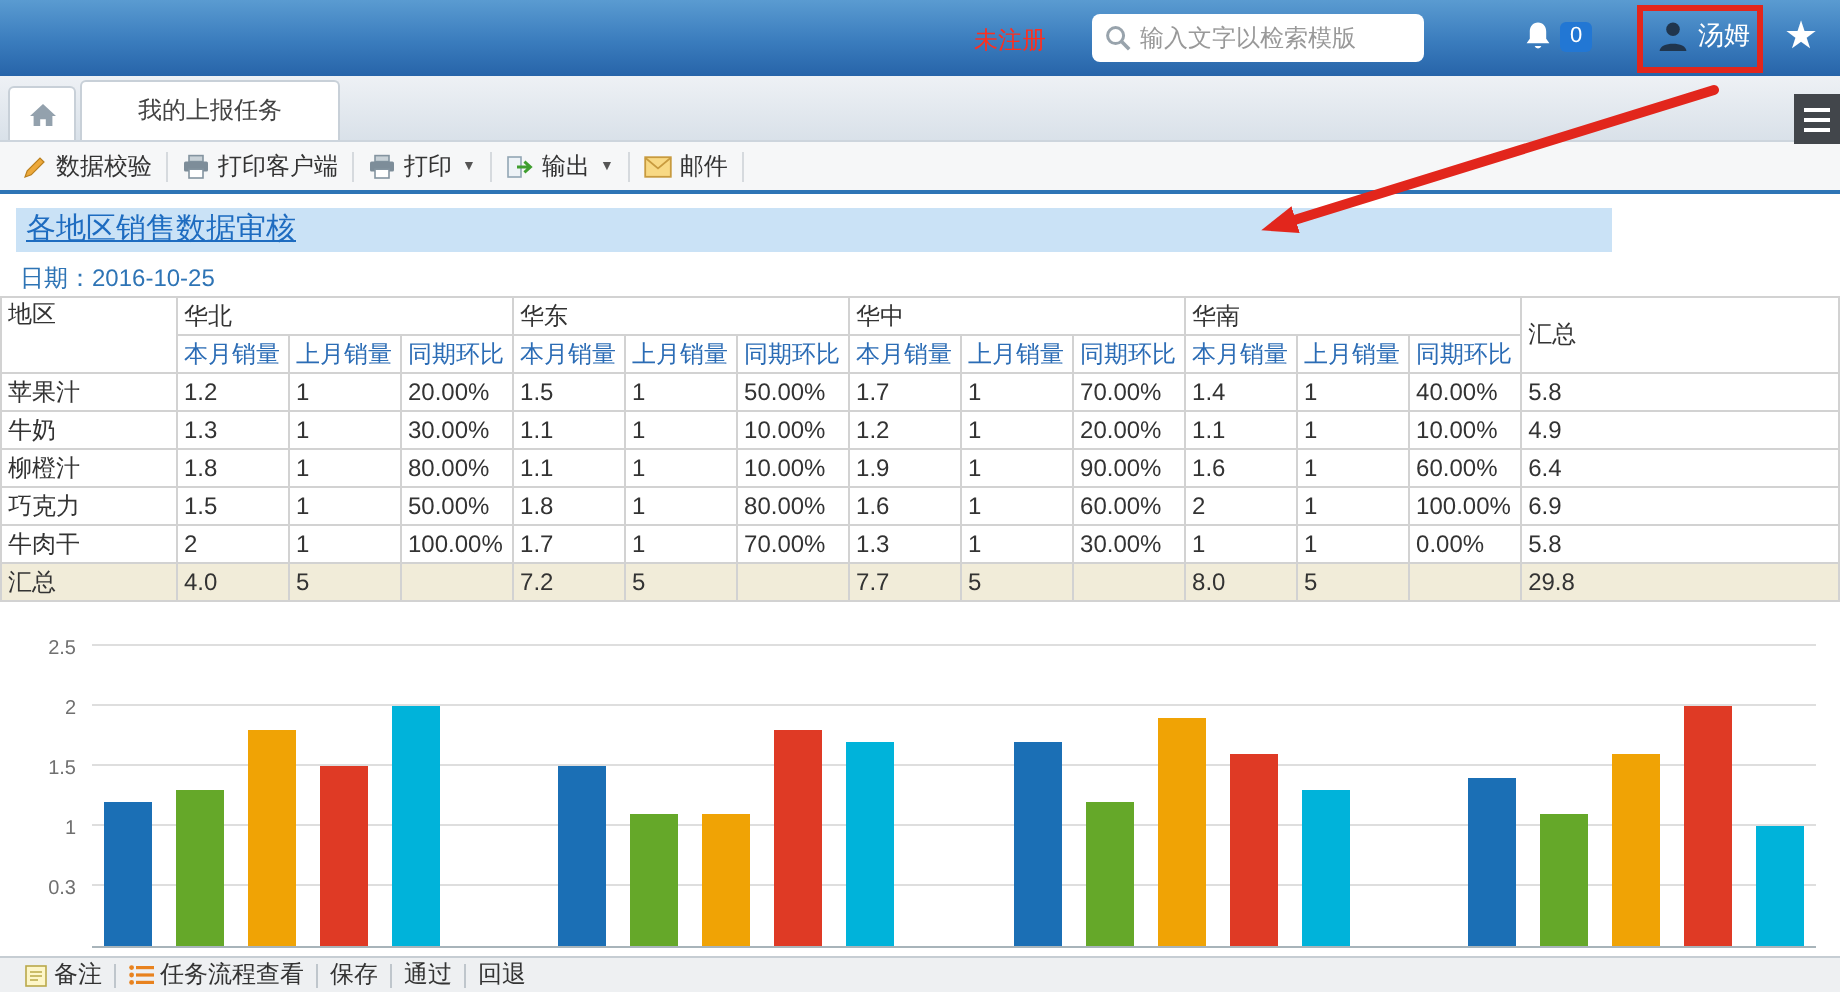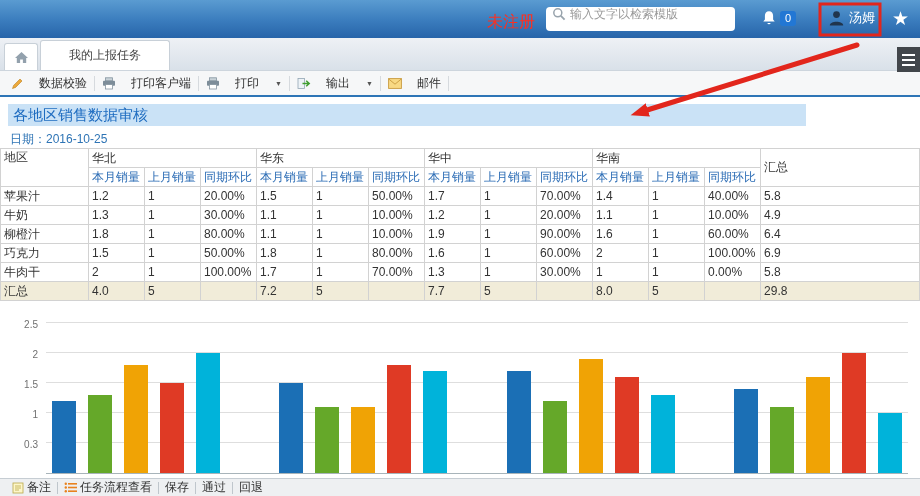--- a/index.html
+++ b/index.html
@@ -2,23 +2,23 @@
 <html><head>
 <meta charset="utf-8">
 <style>
   *{margin:0;padding:0;box-sizing:border-box;}
   html,body{width:920px;height:496px;}
   body{font-family:"Liberation Sans","DejaVu Sans",sans-serif;position:relative;overflow:hidden;background:#fff;}
 
   
   .topbar{position:absolute;top:0;left:0;right:0;height:38px;
     background:linear-gradient(180deg,#5a9bd1 0%,#3a7cbd 55%,#2764a9 100%);}
-  .watermark{position:absolute;left:487px;top:12px;color:#ff2f1e;font-size:16px;}
-  .searchbox{position:absolute;left:546px;top:7px;width:189px;height:24px;background:#fff;
-    border-radius:4px;display:flex;align-items:flex-start;padding:0 6px;gap:4px;}
+  .watermark{position:absolute;left:487px;top:12px;color:#ff2f1e;font-size:12px;}
+  .searchbox{position:absolute;left:546px;top:7px;width:166px;height:24px;background:#fff;
+    border-radius:4px;display:flex;align-items:center;padding:0 6px;gap:4px;}
   .search-input{flex:1;border:0;outline:none;font-size:12px;color:#333;min-width:0;background:transparent;}
   .search-input::placeholder{color:#999;}
   .bell-btn{position:absolute;left:761px;top:10px;}
   .badge{position:absolute;left:780px;top:11px;min-width:16px;height:15px;background:#2277d4;color:#fff;
     border-radius:3px;font-size:11px;line-height:15px;text-align:center;padding:0 3px;}
   .user-btn{position:absolute;left:828px;top:9px;display:flex;align-items:center;gap:4px;color:#fff;font-size:13px;}
   .star-btn{position:absolute;left:892px;top:7px;color:#fff;font-size:19px;line-height:24px;}
 
   
   .tabbar{position:absolute;top:38px;left:0;right:0;height:33px;
@@ -29,28 +29,28 @@
   .active-tab{position:absolute;left:40px;bottom:0;width:130px;height:30px;background:#fff;
     border:1px solid #c8d0d8;border-bottom:none;border-radius:3px 3px 0 0;
     display:flex;align-items:center;justify-content:center;font-size:12px;color:#444;margin-top:12px;}
   .menu-btn{position:absolute;right:0;top:47px;width:23px;height:25px;background:#42464b;z-index:5;
     display:flex;flex-direction:column;align-items:center;justify-content:center;gap:3px;}
   .menu-btn i{display:block;width:13px;height:2px;background:#fff;}
 
   
   .toolbar{position:absolute;top:71px;left:0;right:0;height:24px;background:#f6f7f8;
     display:flex;align-items:center;padding-left:4px;font-size:12px;color:#333;}
-  .tbtn{display:flex;align-items:center;gap:15px;padding:0 7px;height:24px;white-space:nowrap;}
+  .tbtn{display:flex;align-items:center;gap:4px;padding:0 7px;height:24px;white-space:nowrap;}
   .tdiv{width:1px;height:15px;background:#d6dade;}
   .caret{font-size:7px;color:#555;margin-left:1px;}
   .blue-line{position:absolute;top:95px;left:0;right:0;height:2px;background:#2e75b6;}
 
   
   .title-strip{position:absolute;top:104px;left:8px;width:798px;height:22px;background:#cae2f6;
-    color:#1e6cc0;font-size:15px;line-height:22px;padding-left:5px;}
+    color:#1e6cc0;font-size:15px;line-height:22px;padding-left:5px;text-decoration:underline;}
   .date-line{position:absolute;top:131px;left:10px;color:#2e74b5;font-size:12px;}
 
   .rpt{position:absolute;top:148px;left:0;width:920px;border-collapse:collapse;table-layout:fixed;
     font-size:12px;color:#333;}
   .rpt th,.rpt td{border:1px solid #d2d2d2;height:19px;padding:0 3px;font-weight:400;
     text-align:left;white-space:nowrap;overflow:hidden;background:#fff;}
   .rpt th.sub{color:#2b6cb5;}
   .rpt .corner{vertical-align:top;margin-left:27px;}
   .rpt tr.sumrow td{background:#f1ecd9;}
 

